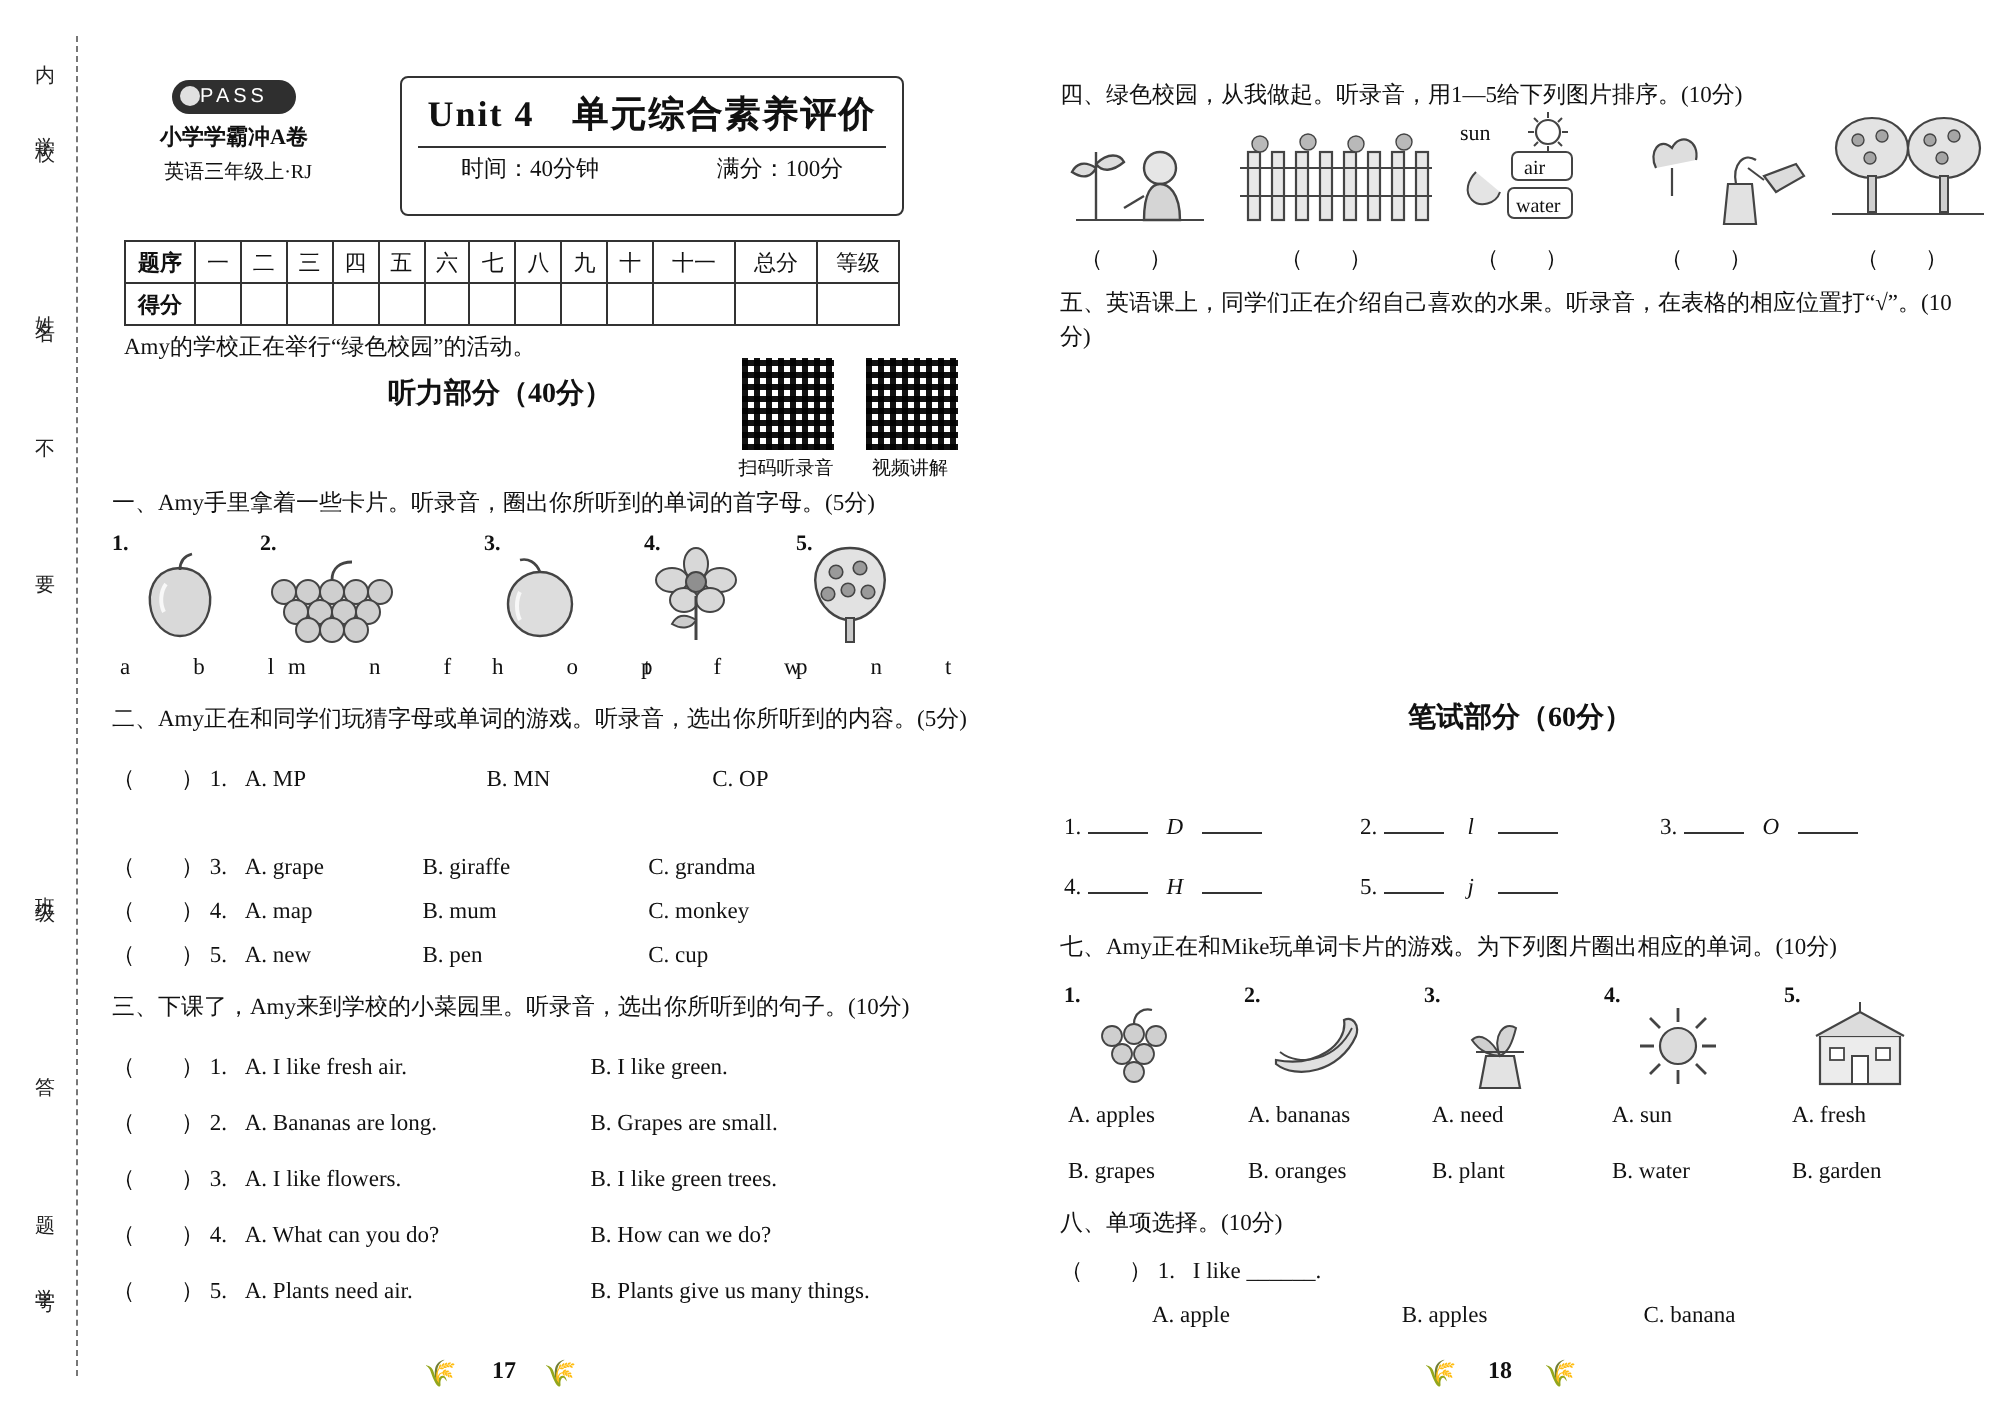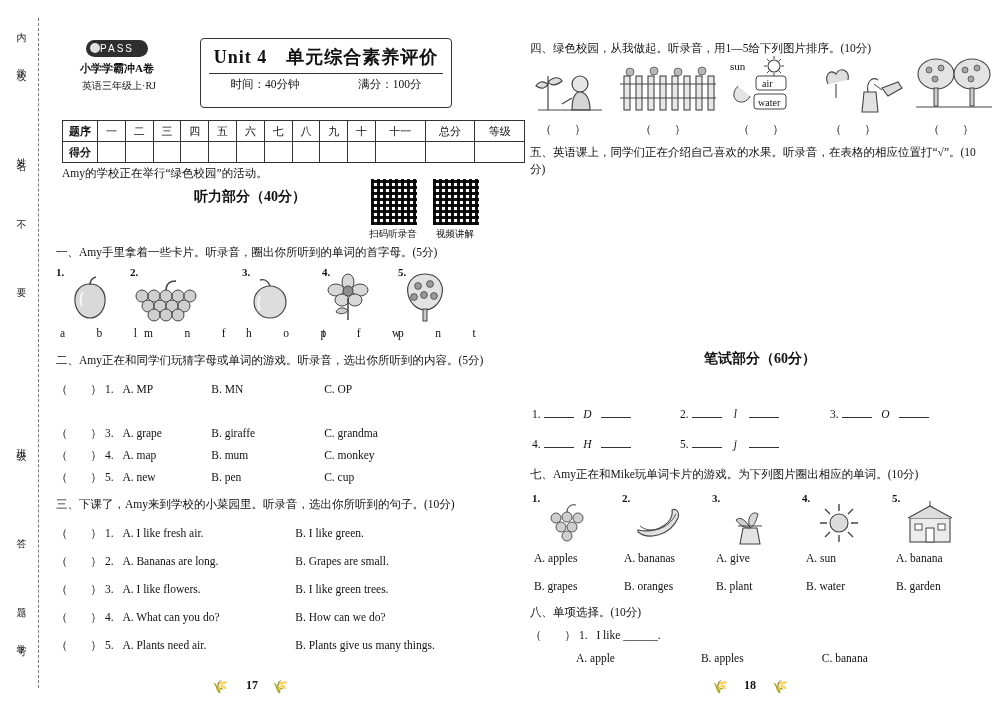--- a/index.html
+++ b/index.html
@@ -51,21 +51,21 @@
     display:flex;justify-content:space-around;align-items:center;
     margin-top:8px;font-size:11.5px;
   }
   .title-sub span{border:0;}
   .title-line{
     position:absolute;left:8px;right:8px;top:34px;border-top:1px solid #333;
   }
 
   
   .score-table{
-    position:absolute;left:62px;top:120px;width:463px;border-collapse:collapse;
+    position:absolute;left:62px;top:120px;width:388px;border-collapse:collapse;
     font-size:11px;text-align:center;
   }
   .score-table td{border:1px solid #333;height:18px;}
   .score-table td.head{width:32px;font-weight:bold;}
 
   .lead-line{
     position:absolute;left:62px;top:166px;font-size:11.5px;
   }
 
   
@@ -256,21 +256,21 @@
     <div class="letters" style="left:246px;top:326px;">h　o　p</div>
     <div class="letters" style="left:322px;top:326px;">t　f　w</div>
     <div class="letters" style="left:398px;top:326px;">p　n　t</div>
 
     <div class="q" style="left:56px;top:352px;width:430px;">二、Amy正在和同学们玩猜字母或单词的游戏。听录音，选出你所听到的内容。(5分)</div>
 
     <div class="opt-row" style="left:56px;top:382px;">
       <span>（　　）</span>
       <span>1.</span>
       <span style="display:inline-block;width:86px;margin-left:6px;">A. MP</span>
-      <span style="display:inline-block;width:110px;">B. MN</span>
+      <span style="display:inline-block;width:110px;margin-left:32px;">B. MN</span>
       <span>C. OP</span>
     </div>
     <div class="opt-row" style="left:56px;top:426px;">
       <span>（　　）</span>
       <span>3.</span>
       <span style="display:inline-block;width:86px;margin-left:6px;">A. grape</span>
       <span style="display:inline-block;width:110px;">B. giraffe</span>
       <span>C. grandma</span>
     </div>
     <div class="opt-row" style="left:56px;top:448px;">
@@ -502,23 +502,23 @@
         <path d="M4 18 L26 6 L48 18" fill="#dcdcdc" stroke="#444" stroke-width="1.1"></path>
         <rect x="22" y="28" width="8" height="14" fill="#fff" stroke="#444" stroke-width="1"></rect>
         <rect x="11" y="24" width="7" height="6" fill="#fff" stroke="#444" stroke-width=".9"></rect>
         <rect x="34" y="24" width="7" height="6" fill="#fff" stroke="#444" stroke-width=".9"></rect>
         <path d="M26 6 L26 1" stroke="#444" stroke-width="1"></path>
       </svg>
     </div>
 
     <div class="opt-row" style="left:34px;top:552px;">A. apples</div>
     <div class="opt-row" style="left:124px;top:552px;">A. bananas</div>
-    <div class="opt-row" style="left:216px;top:552px;">A. give</div>
+    <div class="opt-row" style="left:216px;top:552px;">A. need</div>
     <div class="opt-row" style="left:306px;top:552px;">A. sun</div>
-    <div class="opt-row" style="left:396px;top:552px;">A. banana</div>
+    <div class="opt-row" style="left:396px;top:552px;">A. fresh</div>
 
     <div class="opt-row" style="left:34px;top:580px;">B. grapes</div>
     <div class="opt-row" style="left:124px;top:580px;">B. oranges</div>
     <div class="opt-row" style="left:216px;top:580px;">B. plant</div>
     <div class="opt-row" style="left:306px;top:580px;">B. water</div>
     <div class="opt-row" style="left:396px;top:580px;">B. garden</div>
 
     <div class="q" style="left:30px;top:604px;width:450px;">八、单项选择。(10分)</div>
 
     <div class="opt-row" style="left:30px;top:628px;">

